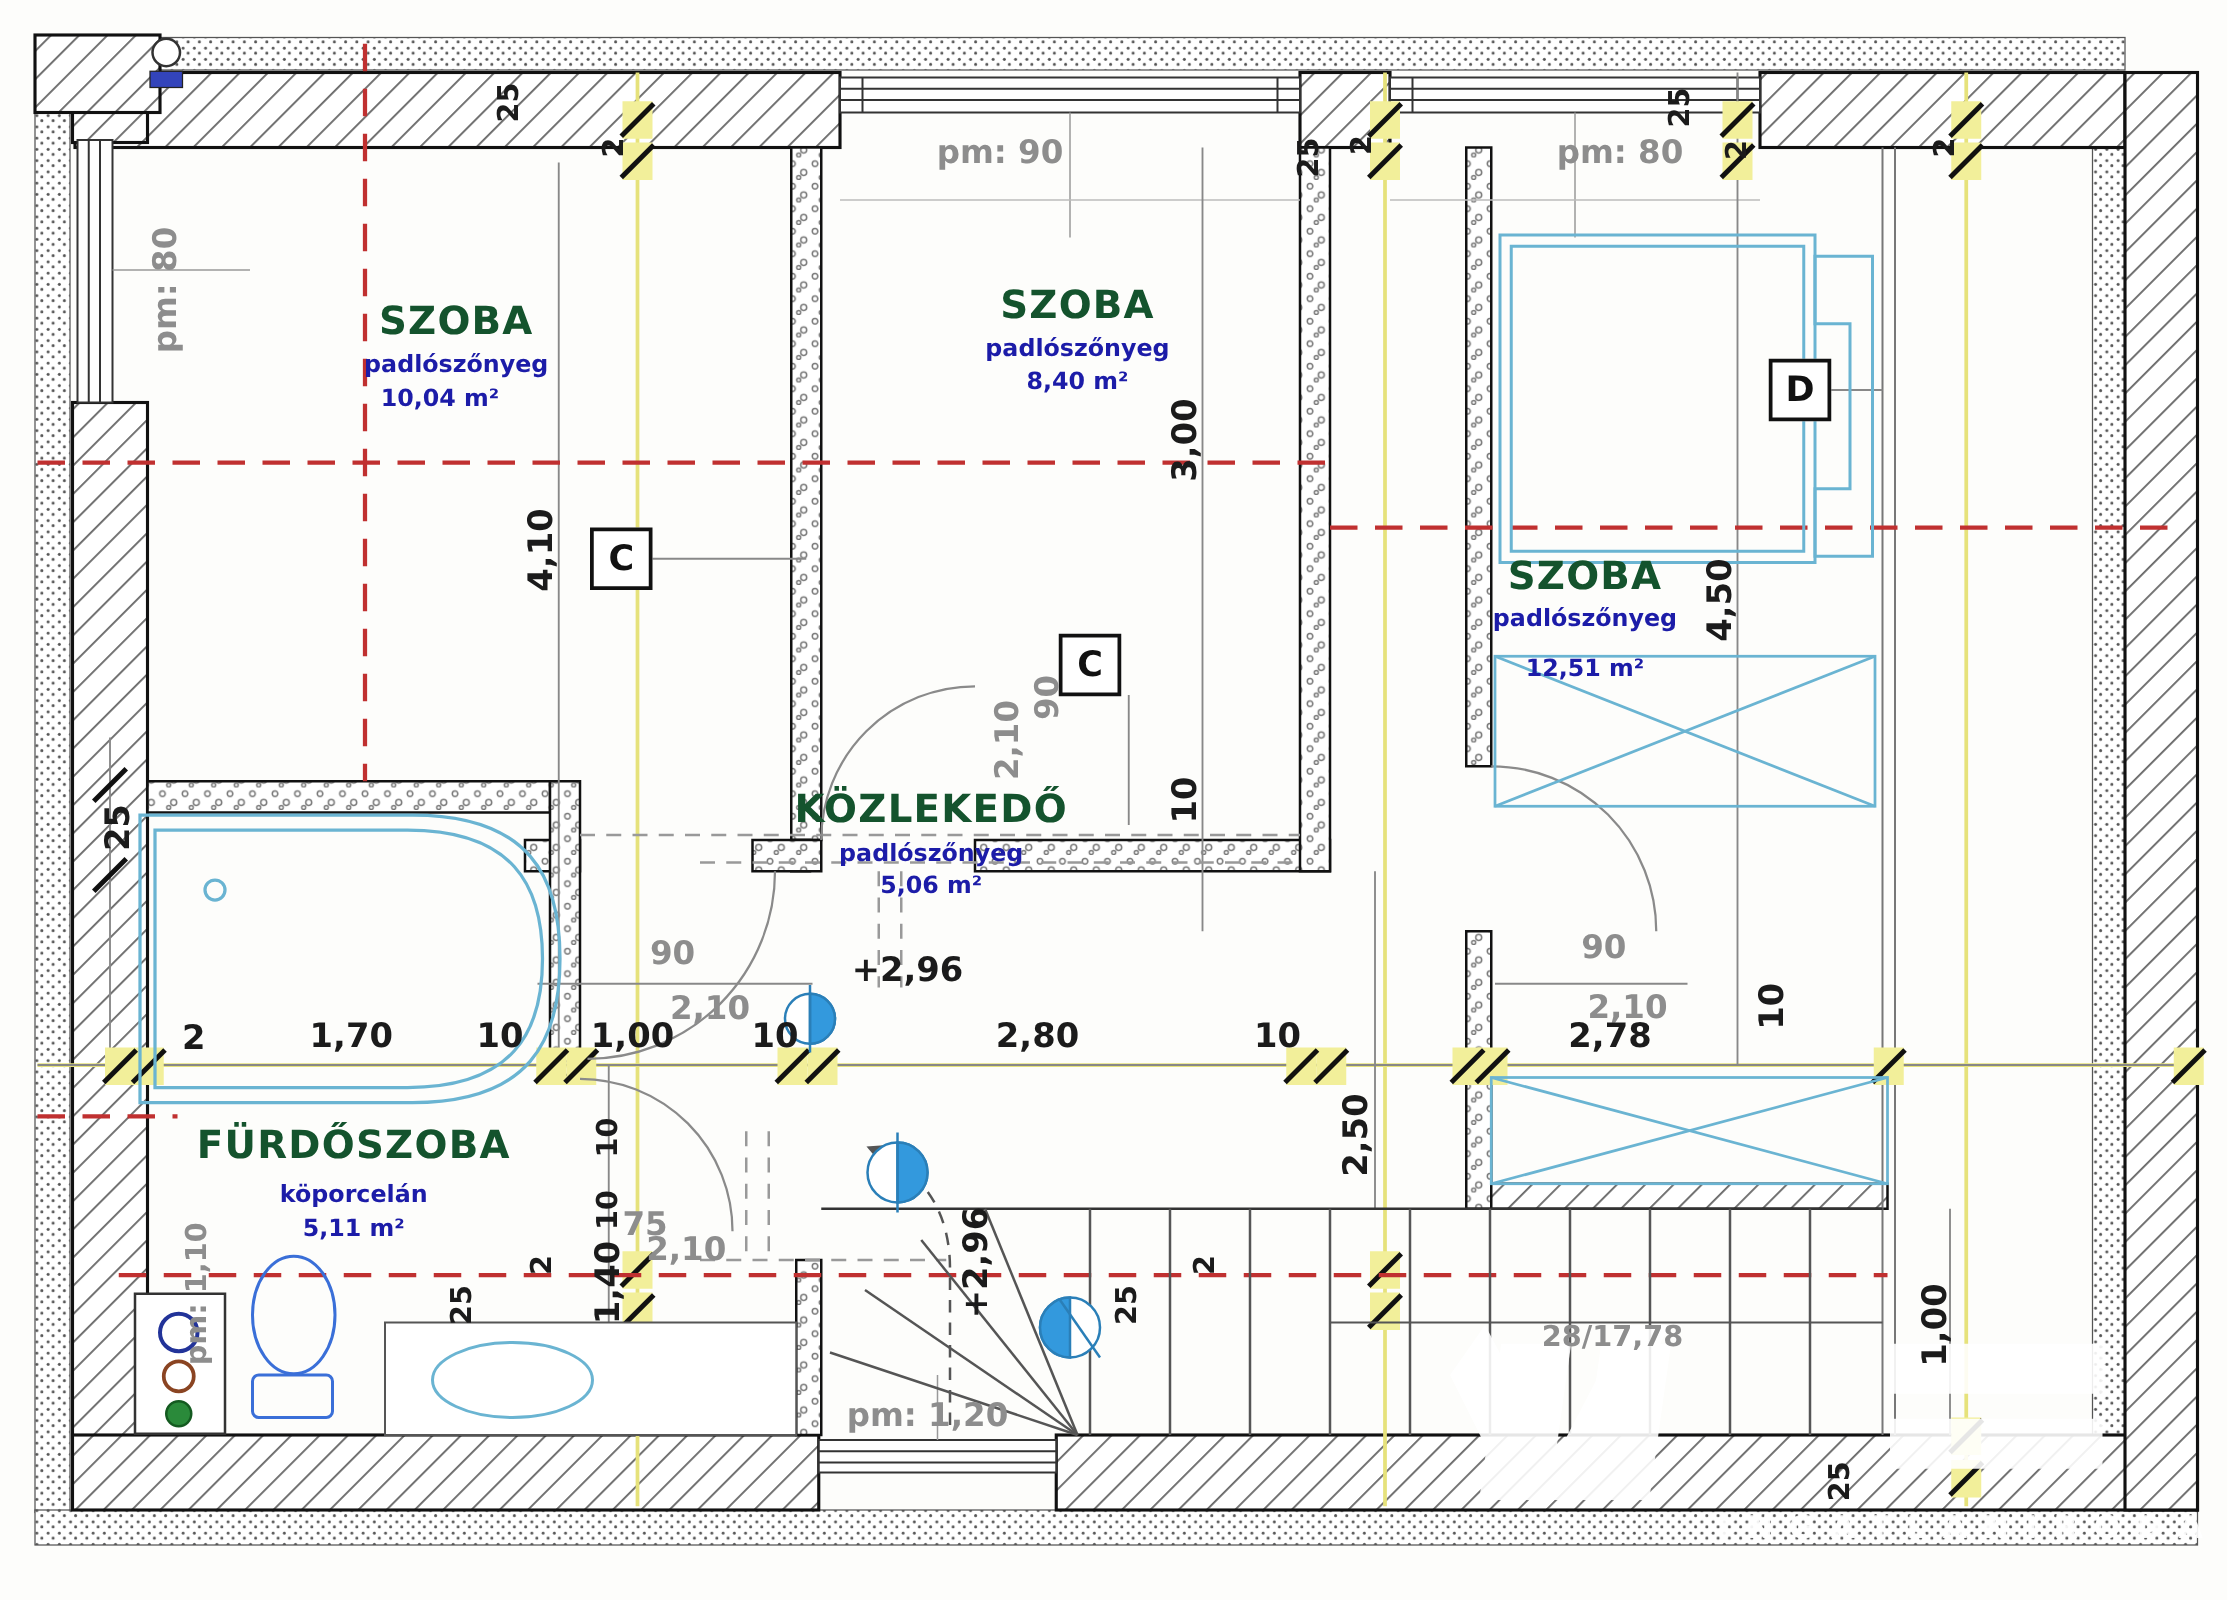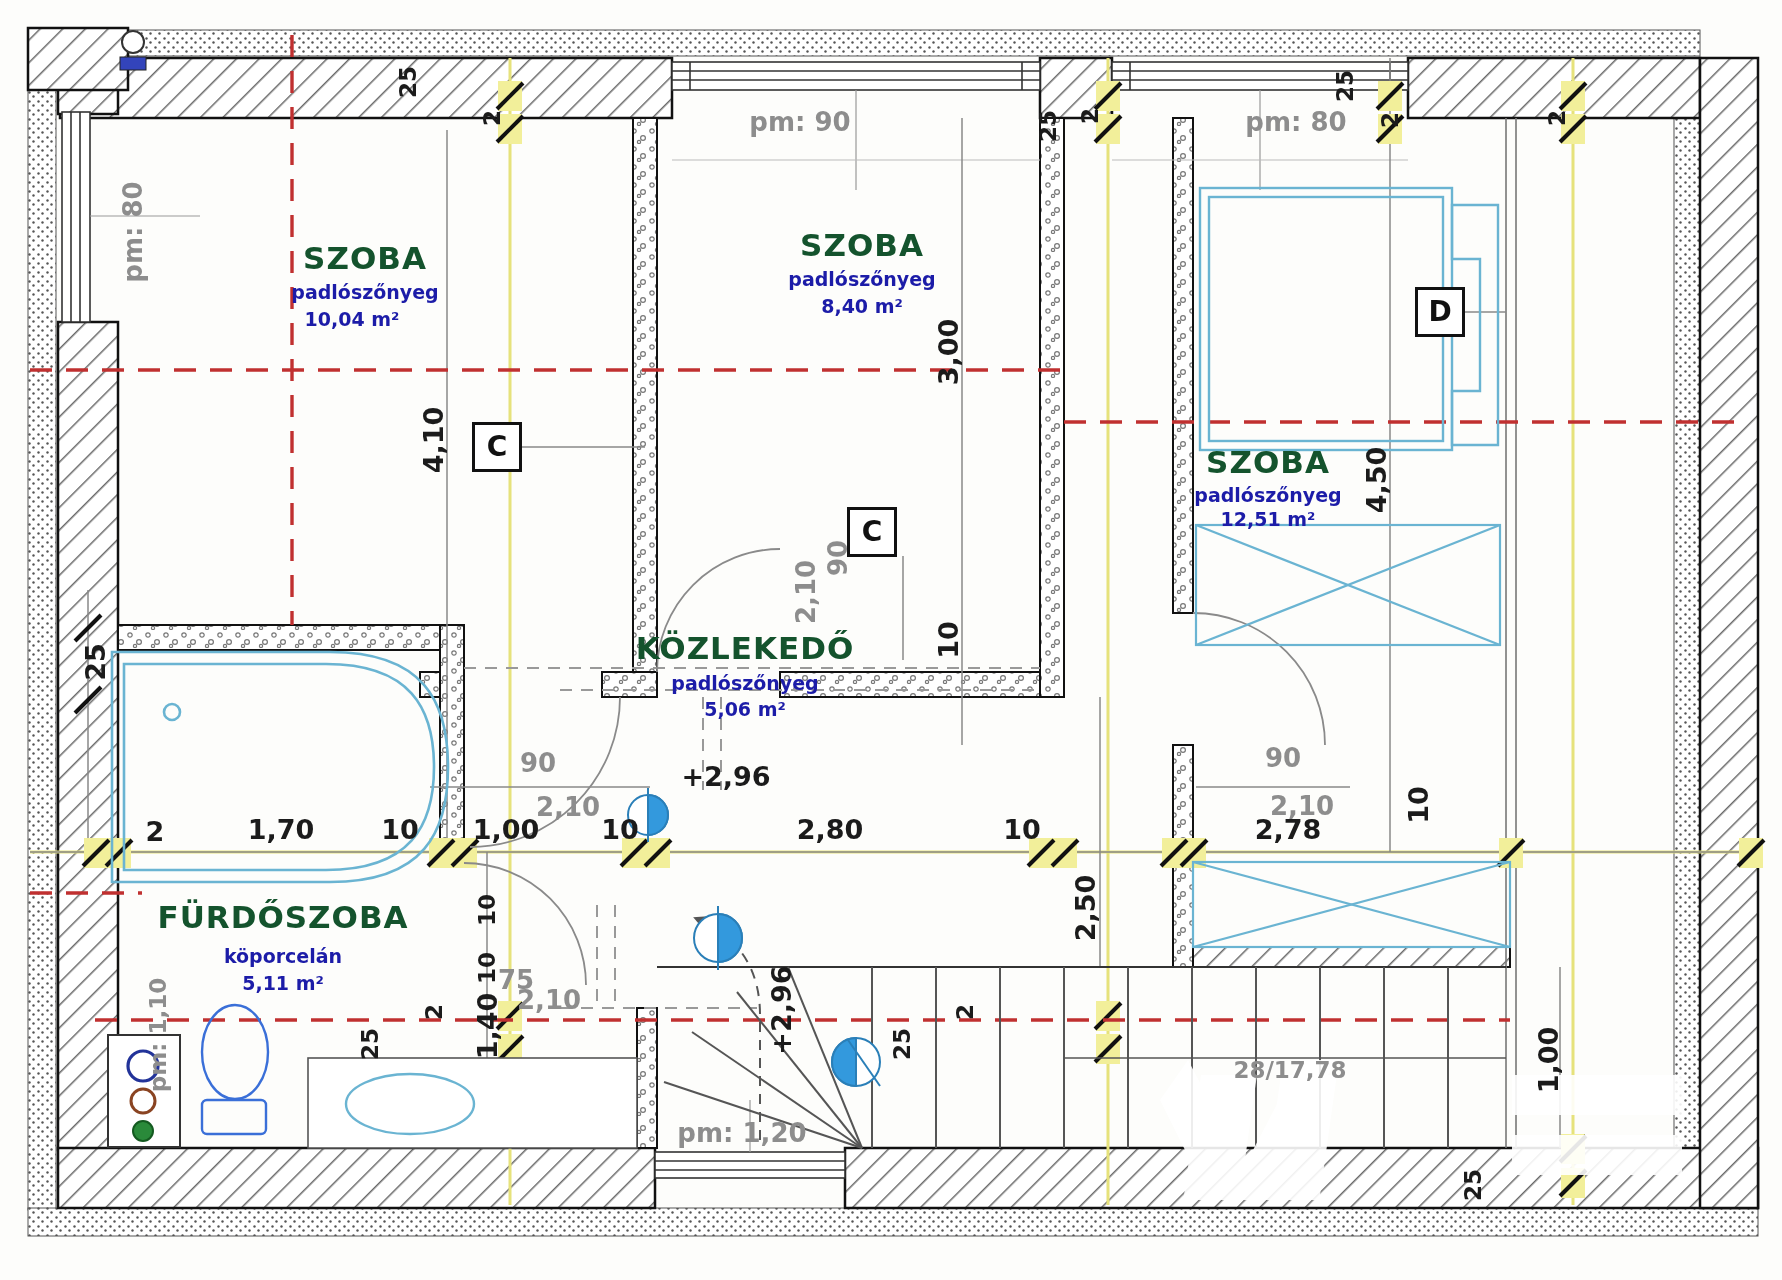--- a/index.html
+++ b/index.html
@@ -323,21 +323,21 @@
 
 <div id="labels-layer">
       <div class="lbl title" style="left: 365px; top: 258px;">SZOBA</div>
       <div class="lbl sub" style="left: 365px; top: 292px;">padlószőnyeg</div>
       <div class="lbl sub" style="left: 352px; top: 319px;">10,04 m²</div>
       <div class="lbl title" style="left: 862px; top: 245px;">SZOBA</div>
       <div class="lbl sub" style="left: 862px; top: 279px;">padlószőnyeg</div>
       <div class="lbl sub" style="left: 862px; top: 306px;">8,40 m²</div>
       <div class="lbl title" style="left: 1268px; top: 462px;">SZOBA</div>
       <div class="lbl sub" style="left: 1268px; top: 495px;">padlószőnyeg</div>
-      <div class="lbl sub" style="left: 1268px; top: 519px;">12,51 m²</div>
+      <div class="lbl sub" style="left: 1268px; top: 535px;">12,51 m²</div>
       <div class="lbl title" style="left: 745px; top: 648px;">KÖZLEKEDŐ</div>
       <div class="lbl sub" style="left: 745px; top: 683px;">padlószőnyeg</div>
       <div class="lbl sub" style="left: 745px; top: 709px;">5,06 m²</div>
       <div class="lbl title" style="left: 283px; top: 917px;">FÜRDŐSZOBA</div>
       <div class="lbl sub" style="left: 283px; top: 956px;">köporcelán</div>
       <div class="lbl sub" style="left: 283px; top: 983px;">5,11 m²</div>
       <div class="lbl gray rot" style="left: 133px; top: 232px;">pm: 80</div>
       <div class="lbl gray" style="left: 800px; top: 122px;">pm: 90</div>
       <div class="lbl gray" style="left: 1296px; top: 122px;">pm: 80</div>
       <div class="lbl gray" style="left: 742px; top: 1133px;">pm: 1,20</div>
@@ -382,14 +382,17 @@
       <div class="lbl dimsm rot" style="left: 370px; top: 1044px;">25</div>
       <div class="lbl dimsm rot" style="left: 434px; top: 1012px;">2</div>
       <div class="lbl dimsm rot" style="left: 902px; top: 1044px;">25</div>
       <div class="lbl dimsm rot" style="left: 965px; top: 1012px;">2</div>
       <div class="lbl dimsm rot" style="left: 1473px; top: 1185px;">25</div>
       <div class="lbl box" style="left: 497px; top: 447px;">C</div>
       <div class="lbl box" style="left: 872px; top: 532px;">C</div>
       <div class="lbl box" style="left: 1440px; top: 312px;">D</div>
     </div>
 
-
+<div id="watermark">
+  <div class="wm-sub">INGATLANIRODA</div>
 </div>
 
+</div>
+
 </body></html>

